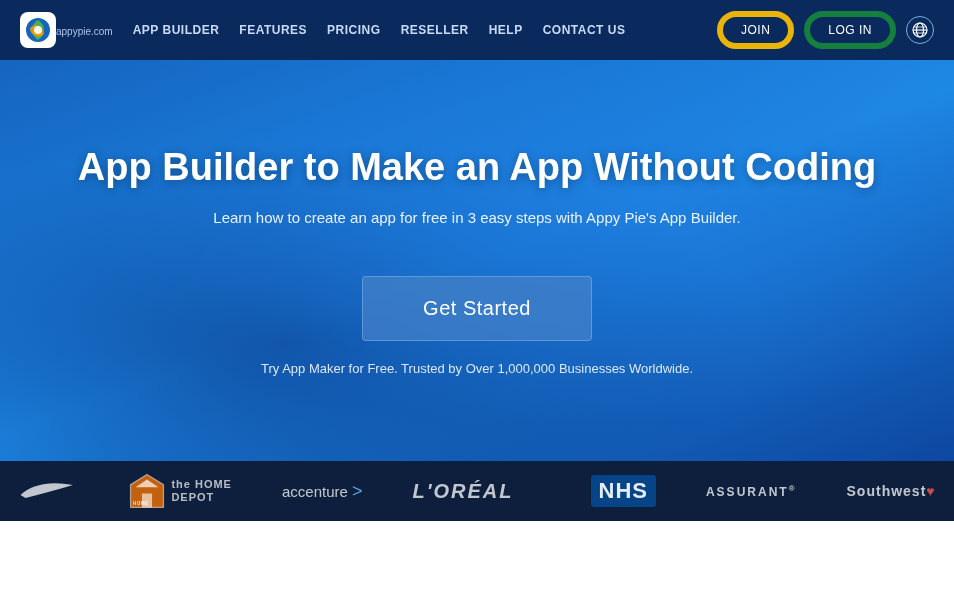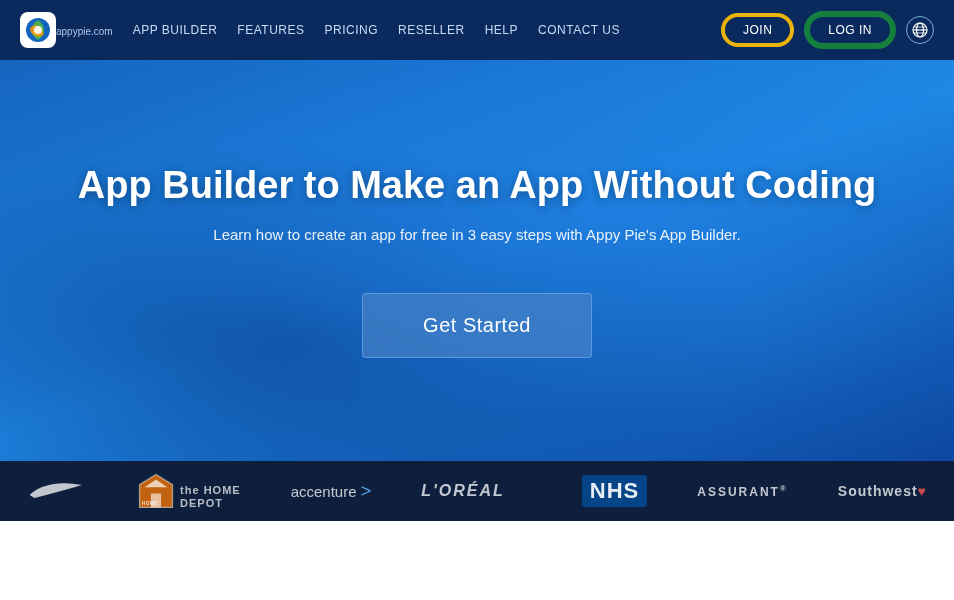--- a/index.html
+++ b/index.html
@@ -59,33 +59,33 @@
       display: flex;
       align-items: center;
       gap: 20px;
       flex: 1;
     }
 
     .nav-link {
       color: #c8daf5;
       font-size: 12px;
       text-decoration: none;
-      font-weight: 400;
+      font-weight: 700;
       cursor: pointer;
       letter-spacing: 0.5px;
     }
 
     .nav-actions {
       display: flex;
       align-items: center;
       gap: 10px;
     }
 
     .btn-join {
-      border: 4px solid #eab308;
+      border: 6px solid #eab308;
       background: transparent;
       color: white;
       padding: 6px 18px;
       border-radius: 20px;
       font-size: 12px;
       cursor: pointer;
       letter-spacing: 0.5px;
     }
 
     .btn-login {
@@ -225,21 +225,21 @@
     }
 
     .brand-southwest {
       font-size: 15px;
       font-weight: 700;
     }
 
     
     .home-depot-wrapper {
       display: flex;
-      align-items: flex-end;
+      align-items: center;
       gap: 5px;
     }
   </style>
 </head>
 <body>
 
 <nav class="navbar">
   <div class="logo-area">
     <div class="logo-icon">
       <svg class="logo-svg" viewBox="0 0 32 32" xmlns="http://www.w3.org/2000/svg">
@@ -275,36 +275,37 @@
       </svg>
     </div>
   </div>
 </nav>
 
 <section class="hero">
   <div class="hero-content">
     <h1 class="hero-title">App Builder to Make an App Without Coding</h1>
     <p class="hero-subtitle">Learn how to create an app for free in 3 easy steps with Appy Pie's App Builder.</p>
     <button class="btn-get-started">Get Started</button>
+    <p class="hero-caption">Try App Maker for Free. Trusted by Over 1,000,000 Businesses Worldwide.</p>
   </div>
 </section>
 
 <div class="brands-bar">
   <span class="brand-item brand-nike">
     <svg width="60" height="24" viewBox="0 0 120 48" fill="none" xmlns="http://www.w3.org/2000/svg">
       <path d="M5 36 Q40 4 110 16 Q70 28 15 42Z" fill="rgba(255,255,255,0.75)"></path>
     </svg>
   </span>
   <span class="brand-item home-depot-wrapper">
     <svg width="38" height="38" viewBox="0 0 60 60" xmlns="http://www.w3.org/2000/svg">
       <polygon points="30,4 56,20 56,56 4,56 4,20" fill="rgba(255,120,0,0.75)" stroke="rgba(255,255,255,0.5)" stroke-width="2"></polygon>
       <rect x="22" y="34" width="16" height="22" fill="rgba(255,255,255,0.6)"></rect>
       <polygon points="30,12 48,24 12,24" fill="rgba(255,255,255,0.7)"></polygon>
       <text x="8" y="52" font-size="7" fill="rgba(255,255,255,0.85)" font-family="Arial" font-weight="bold">HOME</text>
     </svg>
     <span style="font-size:11px; line-height:1.2; color:rgba(255,255,255,0.7);">the HOME<br>DEPOT</span>
   </span>
   <span class="brand-item brand-accenture" style="font-size:15px; font-weight:400; color:rgba(255,255,255,0.75); letter-spacing:0;">accenture <span style="font-size:18px; color:rgba(100,180,255,0.9);">&gt;</span></span>
-  <span class="brand-item brand-loreal" style="font-size:16px; font-weight:700; letter-spacing:2px; color:rgba(255,255,255,0.75);">L'ORÉAL</span>
+  <span class="brand-item brand-loreal" style="font-size:20px; font-weight:700; letter-spacing:2px; color:rgba(255,255,255,0.75);">L'ORÉAL</span>
   <span class="brand-item brand-nhs" style="font-size:22px; font-weight:900; background:rgba(0,94,184,0.6); padding:3px 8px; color:rgba(255,255,255,0.9); border-radius:3px;margin-left:27px;">NHS</span>
   <span class="brand-item brand-assurant" style="font-size:12px; font-weight:700; letter-spacing:2px; color:rgba(255,255,255,0.75);">ASSURANT<sup style="font-size:8px;">®</sup></span>
   <span class="brand-item brand-southwest" style="font-size:14px; font-weight:700; color:rgba(255,255,255,0.75);">Southwest<span style="color:rgba(220,80,80,0.9);">♥</span></span>
 </div>
 
 </body></html>

